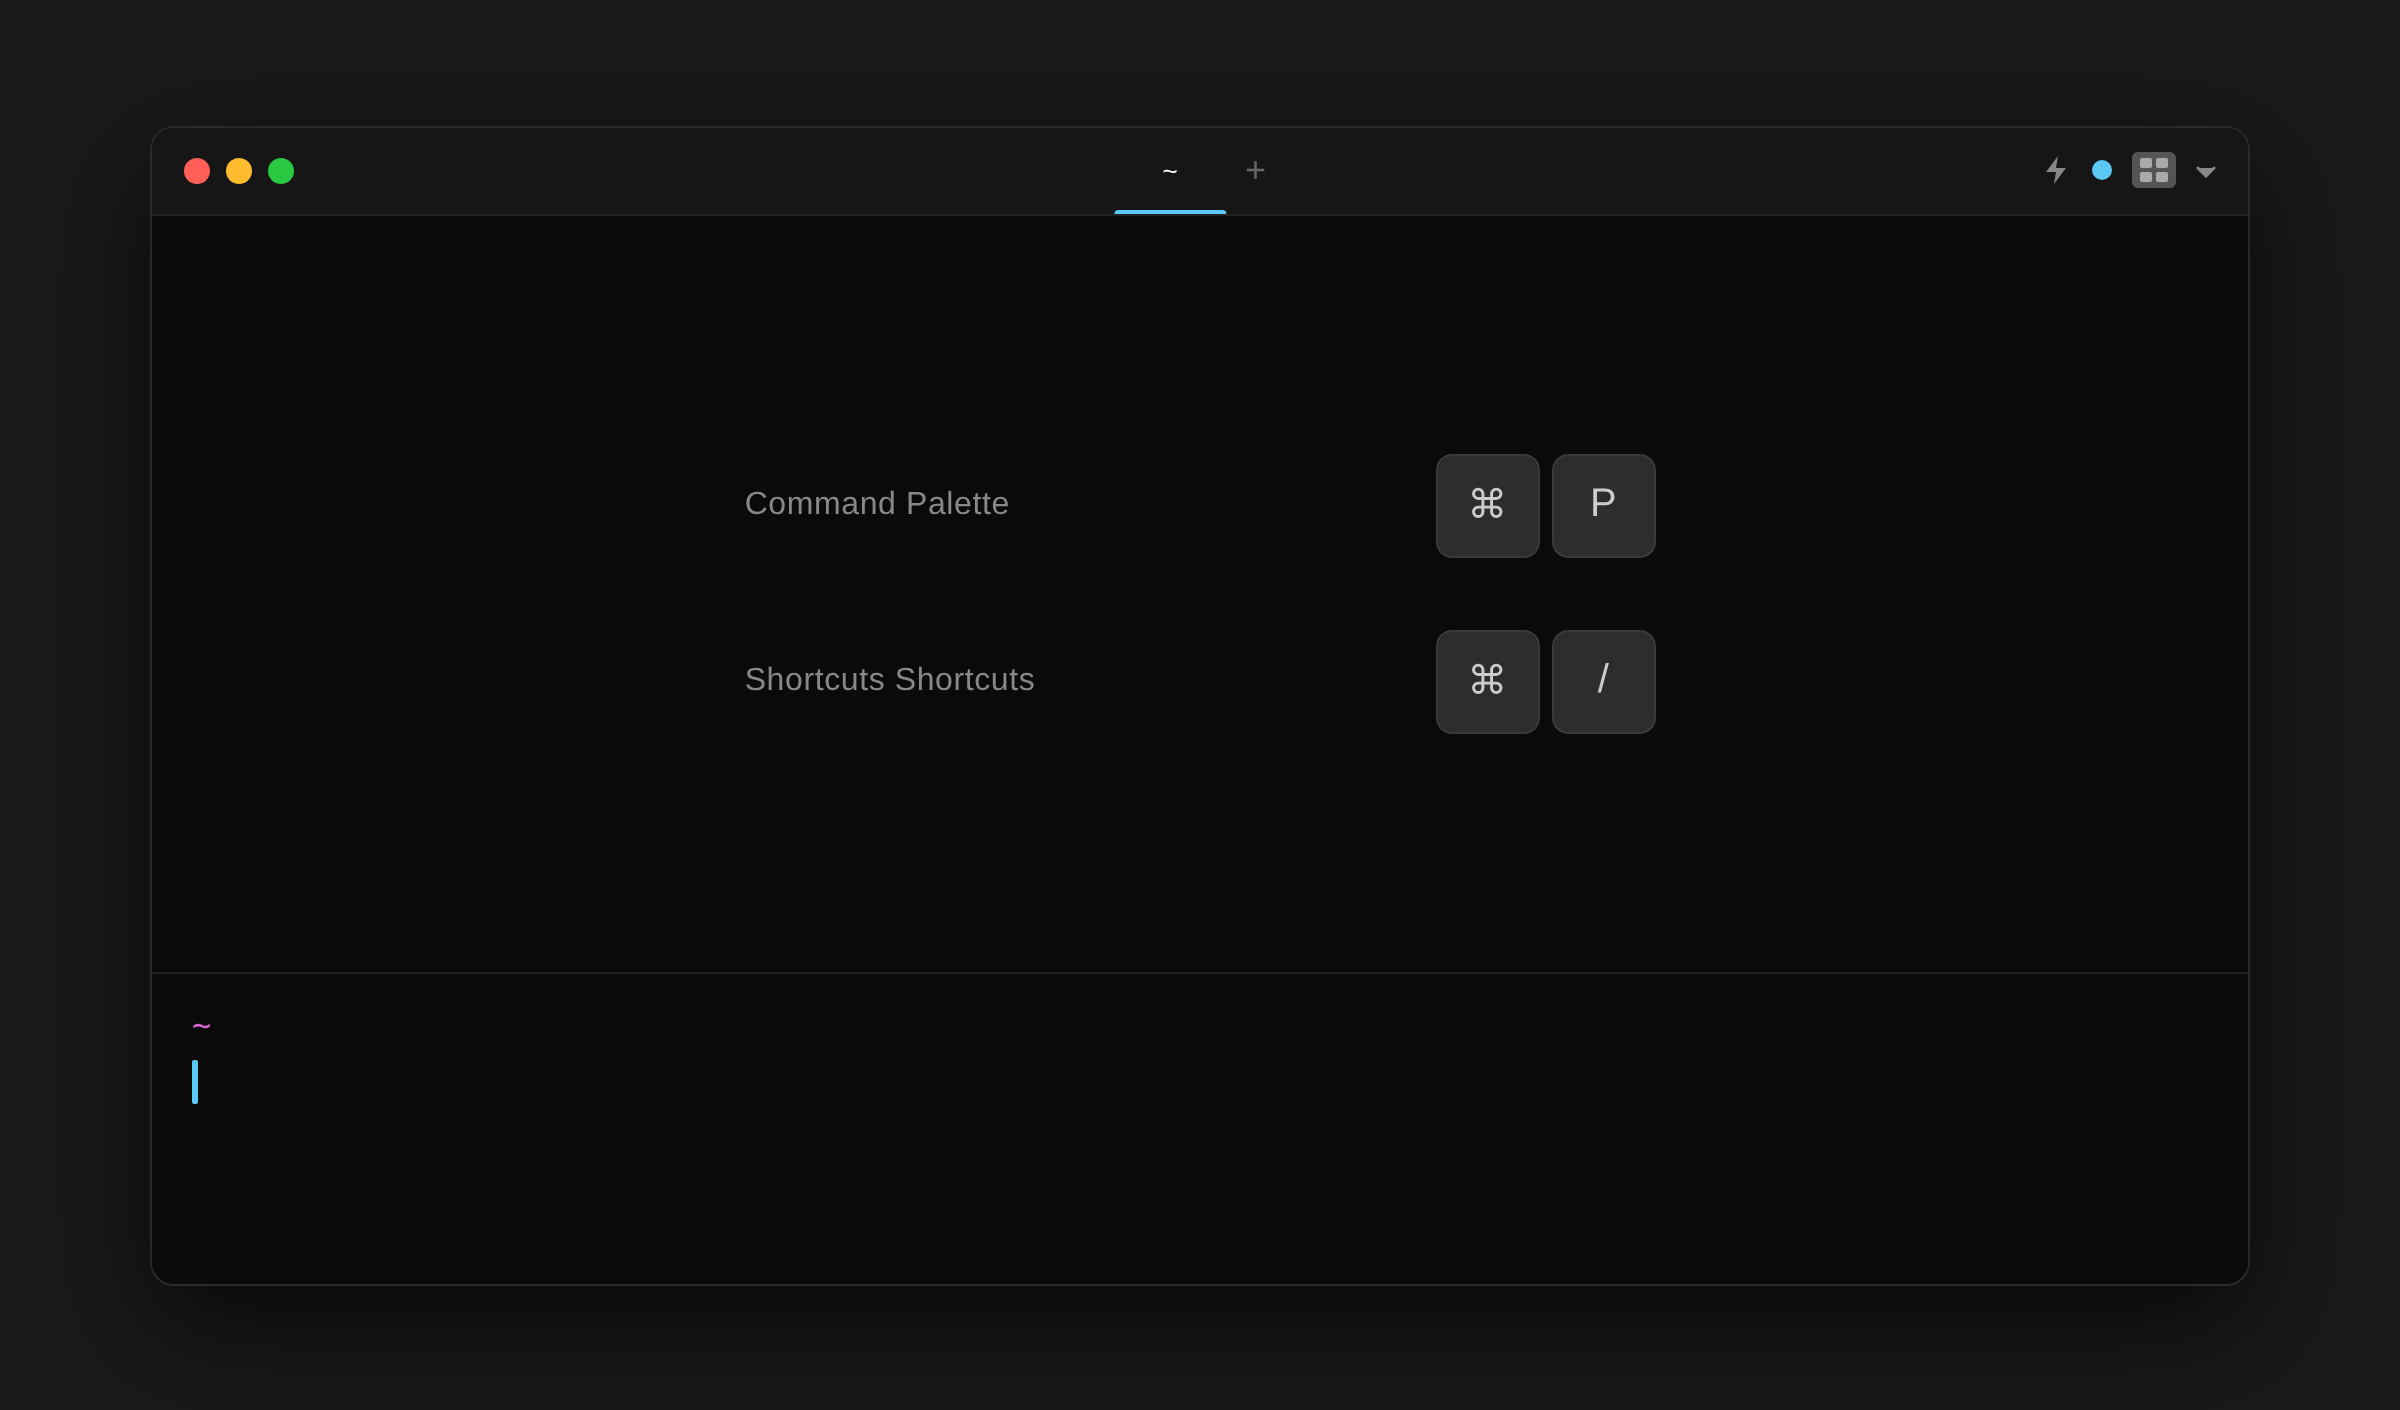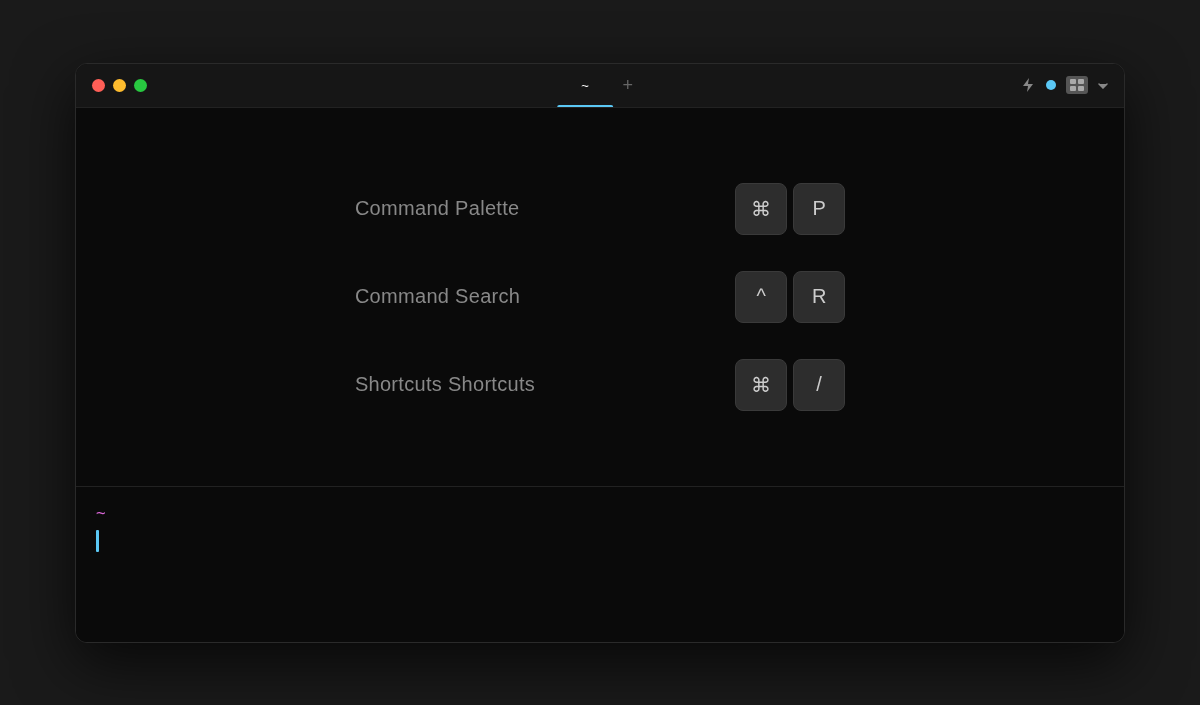--- a/index.html
+++ b/index.html
@@ -166,21 +166,21 @@
     .shortcut-item {
       display: flex;
       align-items: center;
       justify-content: space-between;
       padding: 18px 0;
       gap: 200px;
     }
 
     .shortcut-label {
       color: #888;
-      font-size: 20px;
+      font-size: 16px;
       font-weight: 400;
       letter-spacing: 0.3px;
     }
 
     .shortcut-keys {
       display: flex;
       gap: 6px;
     }
 
     .key {
@@ -280,27 +280,20 @@
       <div class="shortcut-list">
 
         <div class="shortcut-item">
           <span class="shortcut-label">Command Palette</span>
           <div class="shortcut-keys">
             <div class="key">⌘</div>
             <div class="key">P</div>
           </div>
         </div>
 
-        <div class="shortcut-item">
-          <span class="shortcut-label">Command Search</span>
-          <div class="shortcut-keys">
-            <div class="key">^</div>
-            <div class="key">R</div>
-          </div>
-        </div>
 
         <div class="shortcut-item">
           <span class="shortcut-label">Shortcuts Shortcuts</span>
           <div class="shortcut-keys">
             <div class="key">⌘</div>
             <div class="key">/</div>
           </div>
         </div>
 
       </div>

